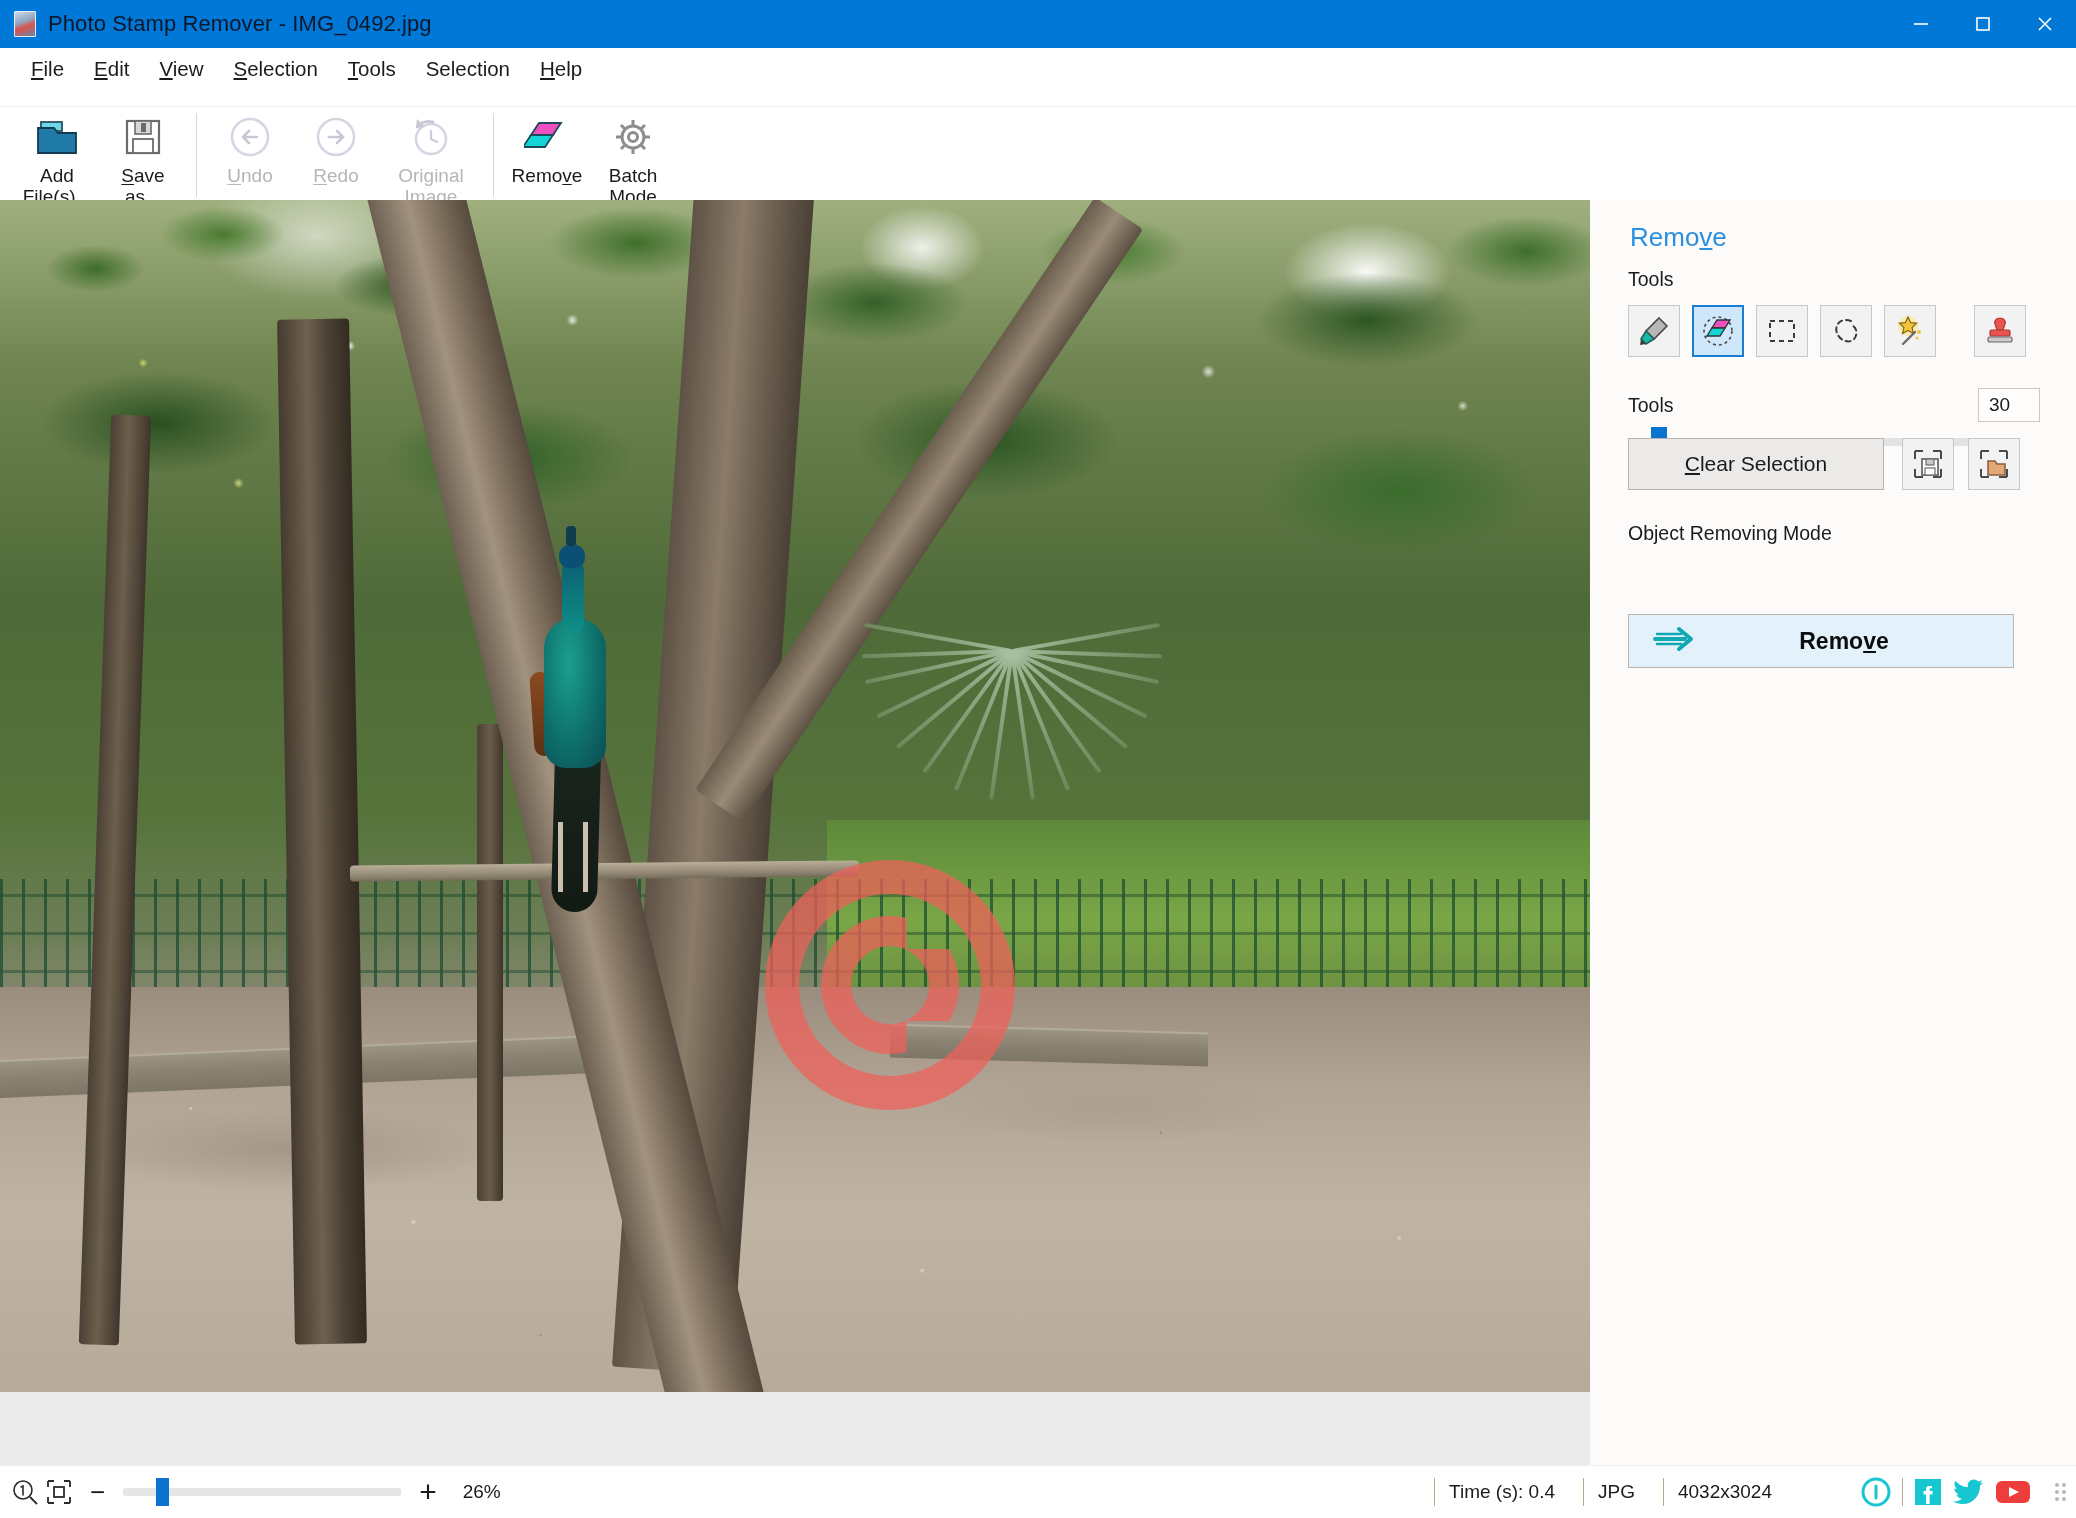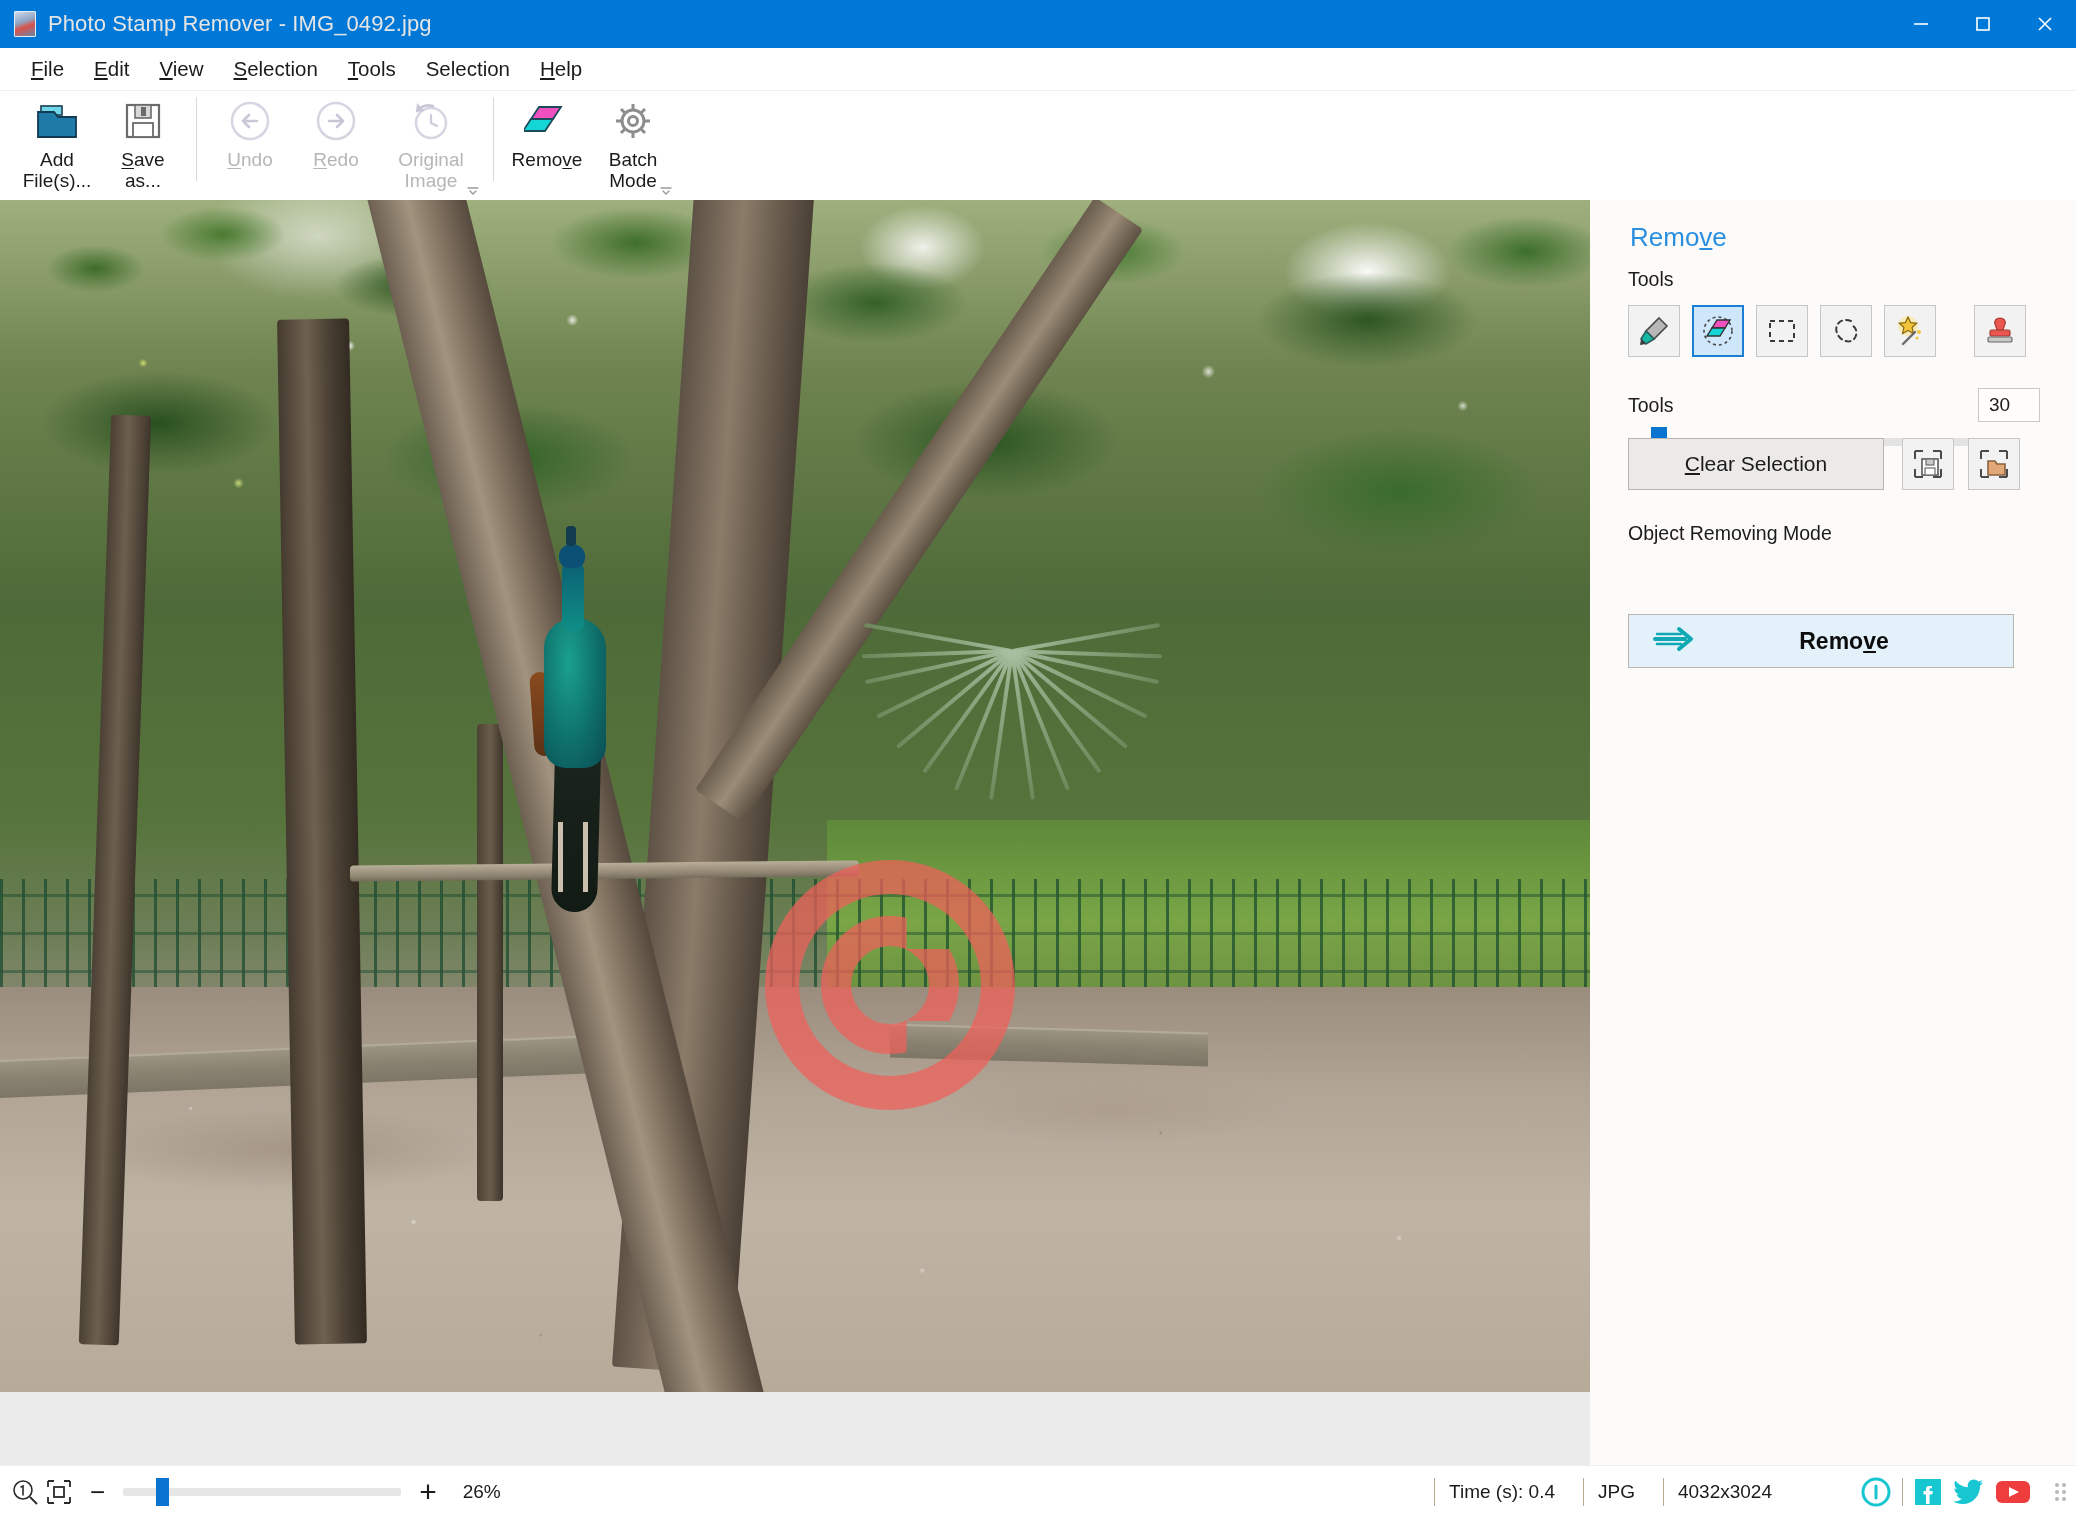--- a/index.html
+++ b/index.html
@@ -15,39 +15,39 @@
   .titlebar {
     position: absolute; top: 0; left: 0; width: 2076px; height: 48px;
     background: #0078d7; display: flex; align-items: center;
   }
   .title-icon {
     width: 22px; height: 26px; margin-left: 14px; margin-right: 12px;
     background: linear-gradient(160deg,#cfd8e8 0%, #8fa6c4 40%, #d8534e 60%, #6b86a8 100%);
     border: 1px solid #e8eef6; border-radius: 1px; flex: none;
   }
   .title-text {
-    color: #e5e5e5; font-size: 22px; letter-spacing: .1px; white-space: nowrap;
+    color: #0f172a; font-size: 22px; letter-spacing: .1px; white-space: nowrap;
   }
   .wincontrols { position: absolute; right: 0; top: 0; height: 48px; display: flex; }
   .wc { width: 62px; height: 48px; display: flex; align-items: center; justify-content: center; }
   .wc svg { display: block; }
 
   
   .menubar {
     position: absolute; top: 48px; left: 0; width: 2076px; height: 42px;
     background: #ffffff; display: flex; align-items: center; padding-left: 16px;
   }
   .menu-item {
     font-size: 20.5px; color: #1b1b1b; padding: 4px 15px; white-space: nowrap;
   }
   .menu-item u { text-decoration: underline; text-underline-offset: 2px; }
 
   
   .ribbon {
-    position: absolute; top: 90px; left: 0; width: 2076px; height: 110px;
+    position: absolute; top: 106px; left: 0; width: 2076px; height: 110px;
     background: #ffffff; border-top: 1px solid #f0f0f0;
   }
   .ribbon-inner { position: relative; height: 110px; display: flex; align-items: flex-start; }
   .rgroup { position: relative; height: 110px; display: flex; align-items: flex-start; }
   .rsep { width: 1px; height: 84px; background: #d8d8d8; margin: 6px 10px 0 10px; }
   .rbtn {
     width: 86px; height: 104px; display: flex; flex-direction: column;
     align-items: center; justify-content: flex-start; padding-top: 6px;
   }
   .rbtn .ico { height: 48px; display:flex; align-items:center; justify-content:center; }

